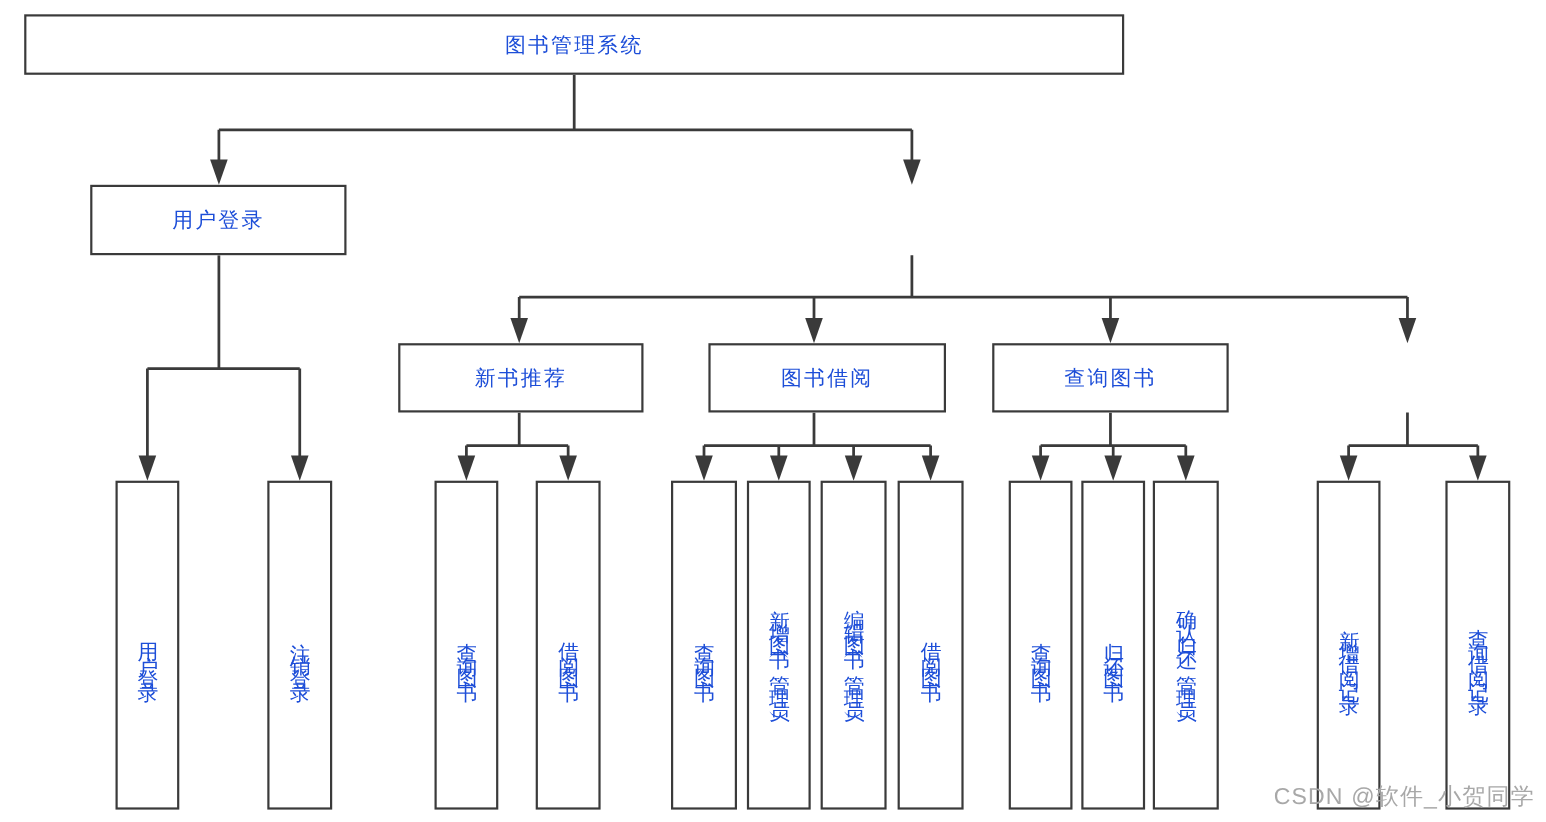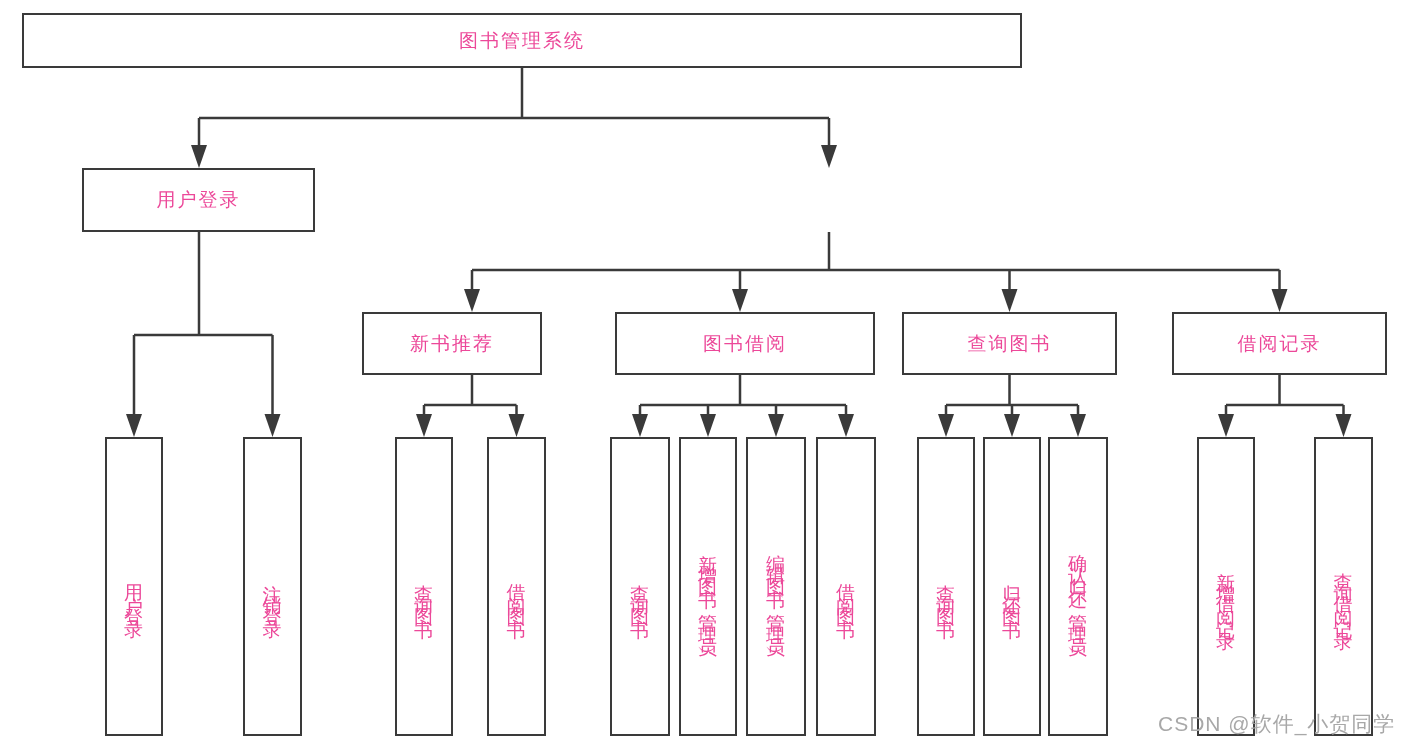--- a/index.html
+++ b/index.html
@@ -24,21 +24,21 @@
     pointer-events: none;
   }
   .node {
     position: absolute;
     box-sizing: border-box;
     border: 2.5px solid #3a3a3a;
     background: #ffffff;
     display: flex;
     align-items: center;
     justify-content: center;
-    color: #ec4899;
+    color: #1d4ed8;
   }
   .node.h .label {
     font-size: 19px;
     letter-spacing: 2px;
     white-space: nowrap;
   }
   .node.v .label {
     writing-mode: vertical-rl;
     text-orientation: mixed;
     font-size: 19px;
@@ -97,31 +97,28 @@
   </svg>
 
   <div class="node h" style="left:22px; top:13px; width:1000px; height:55px;">
     <span class="label">图书管理系统</span>
   </div>
 
   <div class="node h" style="left:82px; top:168px; width:233px; height:64px;">
     <span class="label">用户登录</span>
   </div>
 
-  <div class="node h" style="left:362px; top:312px; width:180px; height:63px;">
+  <div class="node h" style="left:362px; top:312px; width:223px; height:63px;">
     <span class="label">新书推荐</span>
   </div>
-  <div class="node h" style="left:615px; top:312px; width:260px; height:63px;">
+  <div class="node h" style="left:644px; top:312px; width:216px; height:63px;">
     <span class="label">图书借阅</span>
   </div>
   <div class="node h" style="left:902px; top:312px; width:215px; height:63px;">
     <span class="label">查询图书</span>
-  </div>
-  <div class="node h" style="left:1172px; top:312px; width:215px; height:63px;">
-    <span class="label">借阅记录</span>
   </div>
 
   <div class="node v" style="left:105px; top:437px; width:58px; height:299px;">
     <span class="label">用户登录</span>
   </div>
   <div class="node v" style="left:243px; top:437px; width:59px; height:299px;">
     <span class="label">注销登录</span>
   </div>
 
   <div class="node v" style="left:395px; top:437px; width:58px; height:299px;">

